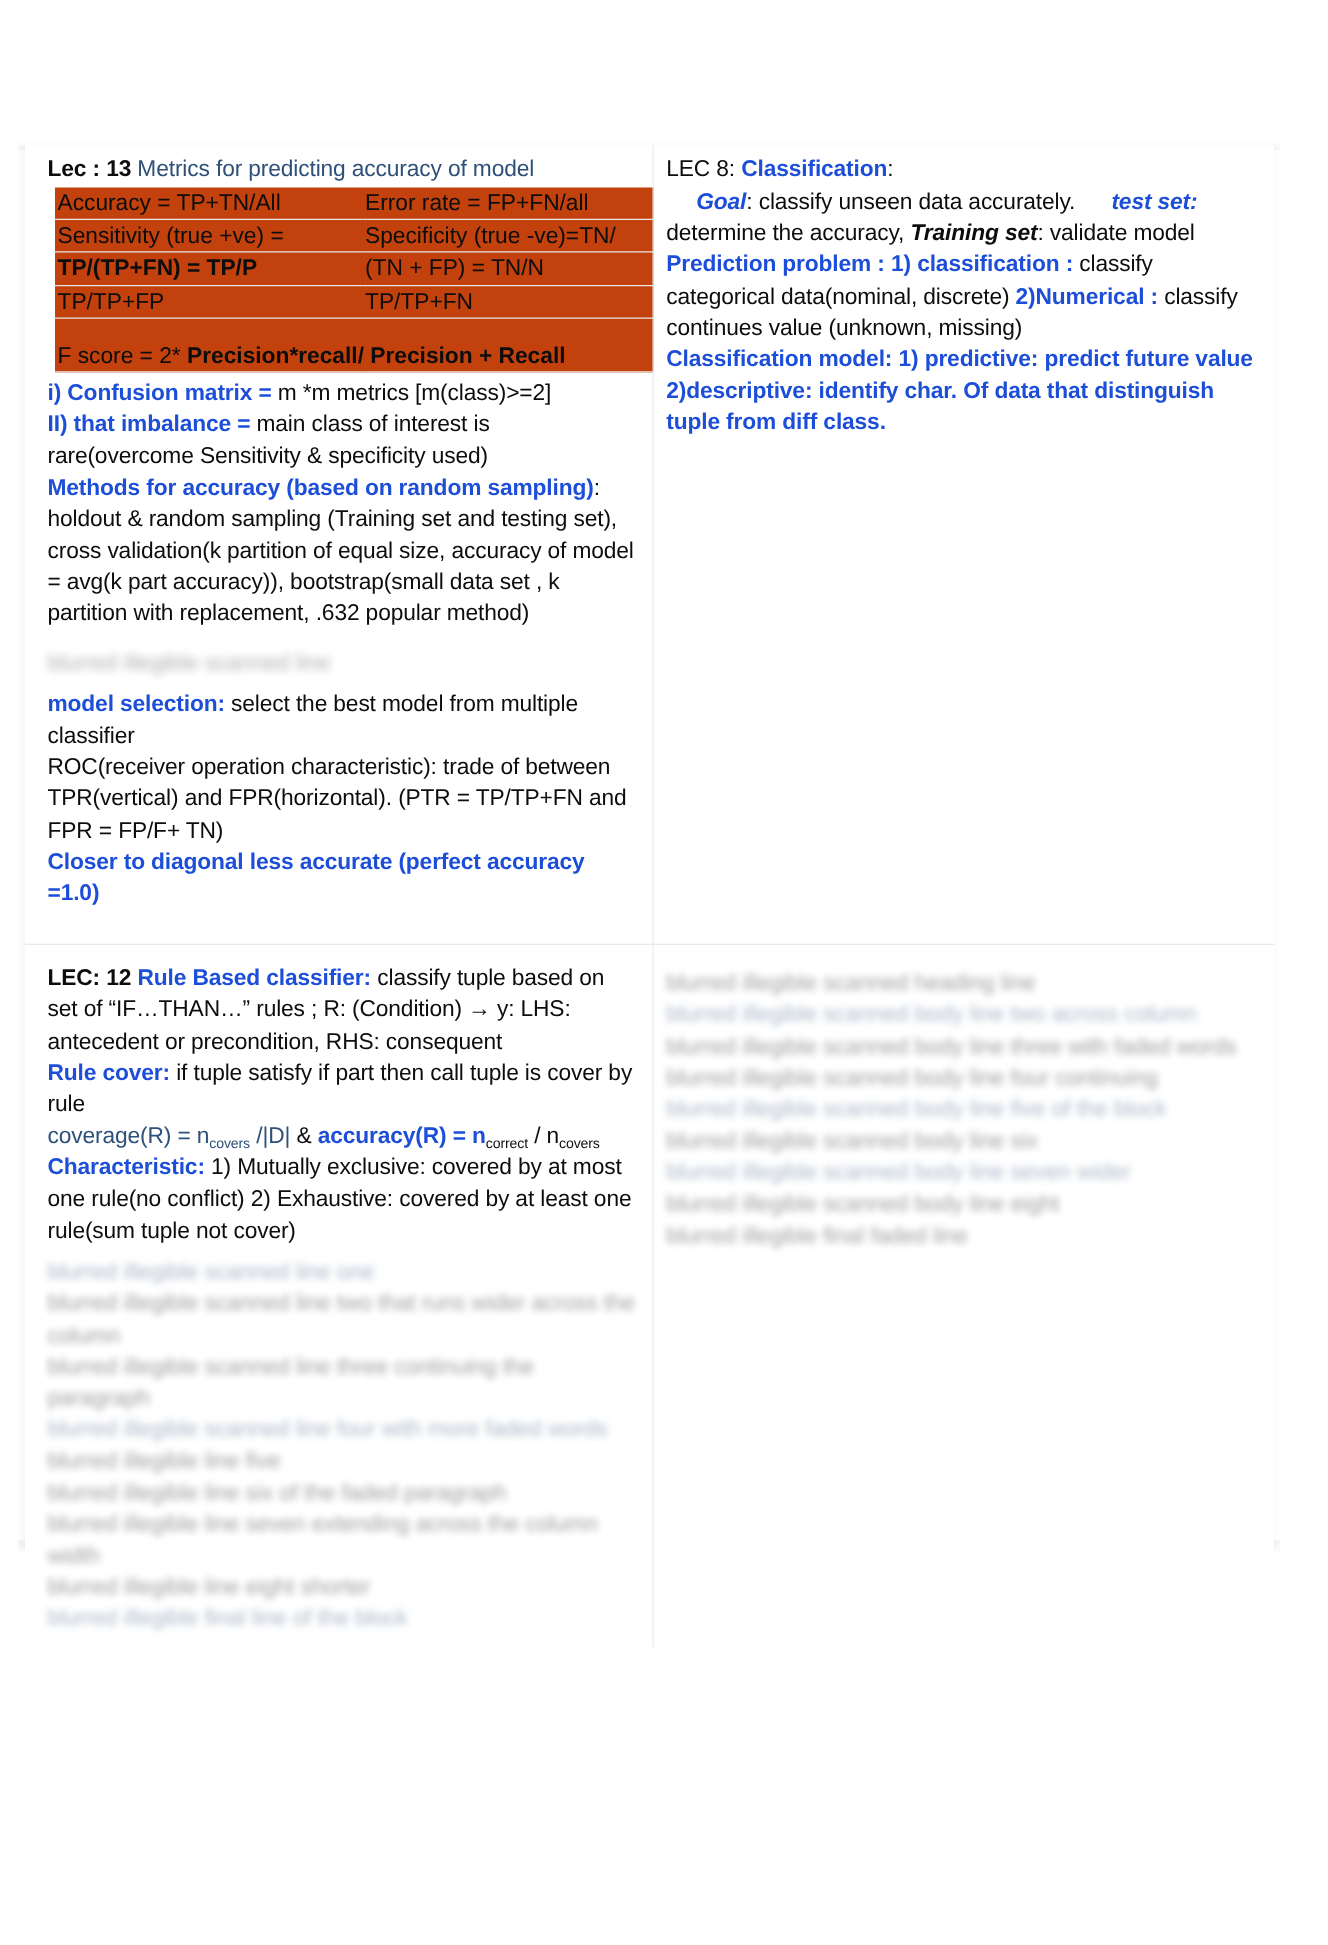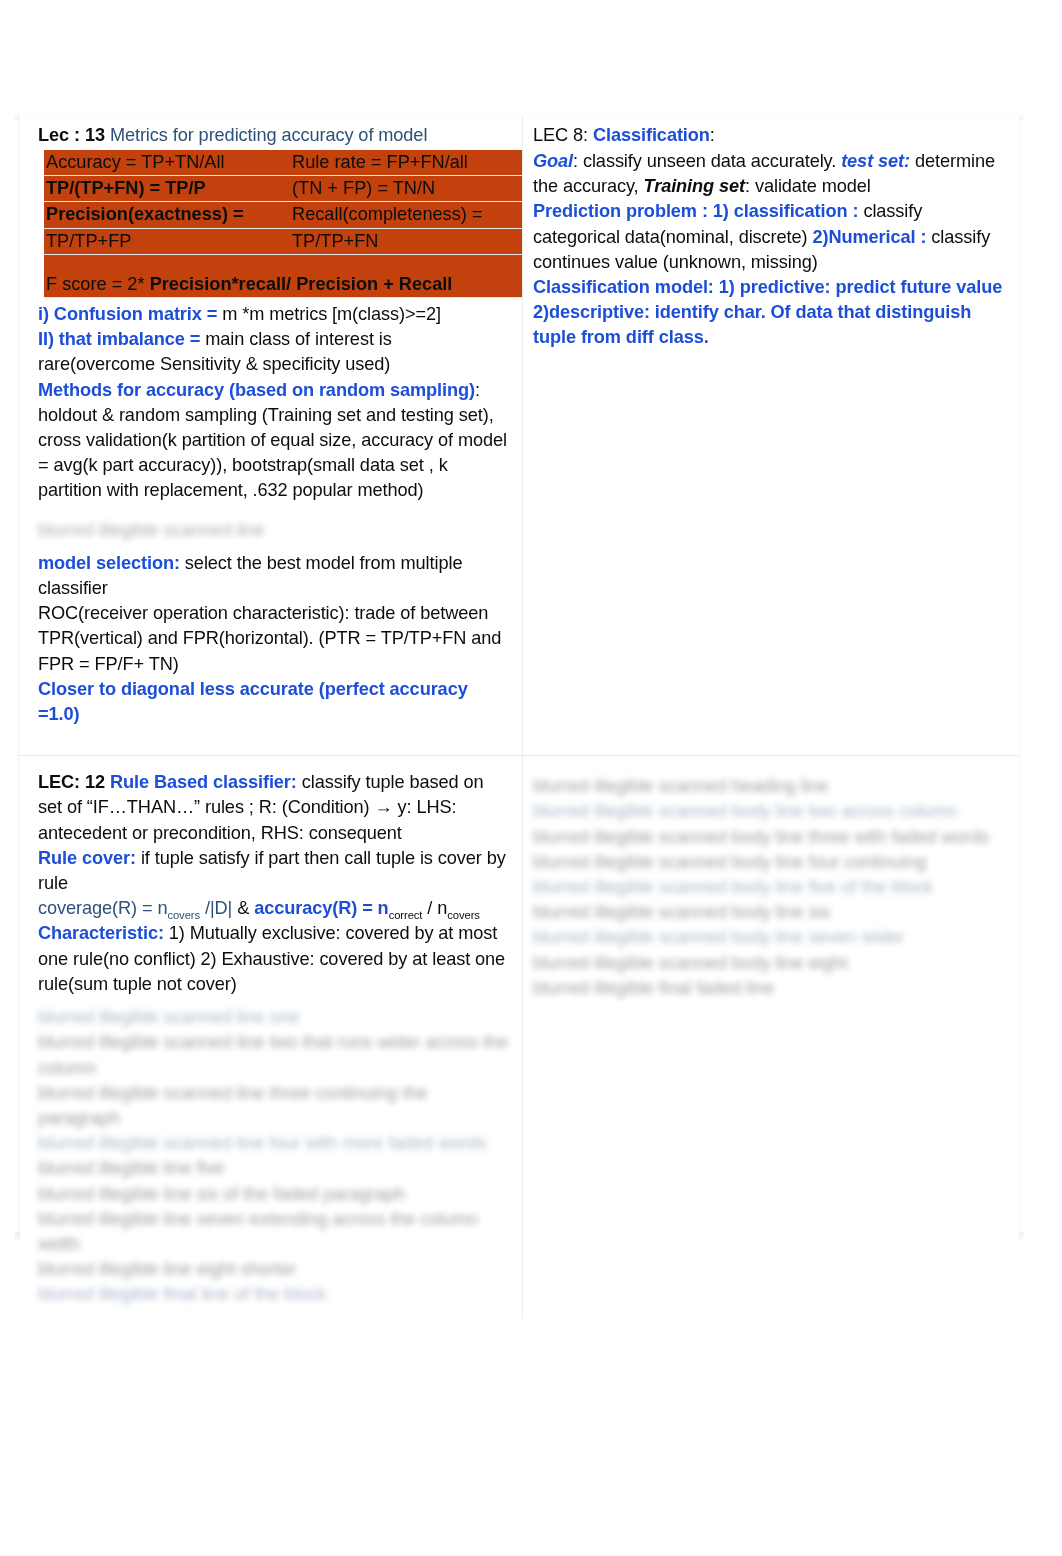--- a/index.html
+++ b/index.html
@@ -88,21 +88,21 @@
     letter-spacing: -0.1px;
     white-space: nowrap;
   }
   .ln.wrapok { white-space: normal; }
 
   .title-line { font-size: 18.2px; line-height: 26px; margin-bottom: 1px; }
 
   b.k       { font-weight: bold; color: #0d0d0d; }
   .blue-b   { color: #1d4ed8; font-weight: bold; }
   .blue-lt  { color: #2e5079; }
-  .ital     { font-style: italic; }
+  .ital     { font-style: italic; margin-left: 24px; }
   .ital-b   { font-style: italic; font-weight: bold; }
   sub       { font-size: 0.62em; line-height: 0; }
 
   
   .metrics {
     border-collapse: collapse;
     table-layout: fixed;
     width: 478px;
     margin: 2px 0 0 6px;
     background: #c2410c;
@@ -154,29 +154,29 @@
           <div class="cell-pad">
 
             <div class="ln title-line">
               <b class="k">Lec : 13</b><span>&nbsp;</span><span class="blue-lt">Metrics for predicting accuracy of model</span>
             </div>
 
             <table class="metrics">
               <tbody>
                 <tr>
                   <td class="mc1">Accuracy = TP+TN/All</td>
-                  <td class="mc2">Rule rate = FP+FN/all</td>
+                  <td class="mc2">Error rate = FP+FN/all</td>
+                </tr>
+                <tr>
+                  <td class="mc1">Sensitivity (true +ve) =</td>
+                  <td class="mc2">Specificity (true -ve)=TN/</td>
                 </tr>
                 <tr>
                   <td class="mc1" style="font-weight:bold">TP/(TP+FN) = TP/P</td>
                   <td class="mc2">(TN + FP) = TN/N</td>
-                </tr>
-                <tr>
-                  <td class="mc1" style="font-weight:bold">Precision(exactness) =</td>
-                  <td class="mc2">Recall(completeness) =</td>
                 </tr>
                 <tr>
                   <td class="mc1" style="font-weight:normal">TP/TP+FP</td>
                   <td class="mc2">TP/TP+FN</td>
                 </tr>
                 <tr>
                   <td class="fullspan" colspan="2">
                     <span>F score = 2* </span><b class="k">Precision*recall/ Precision + Recall</b>
                   </td>
                 </tr>

